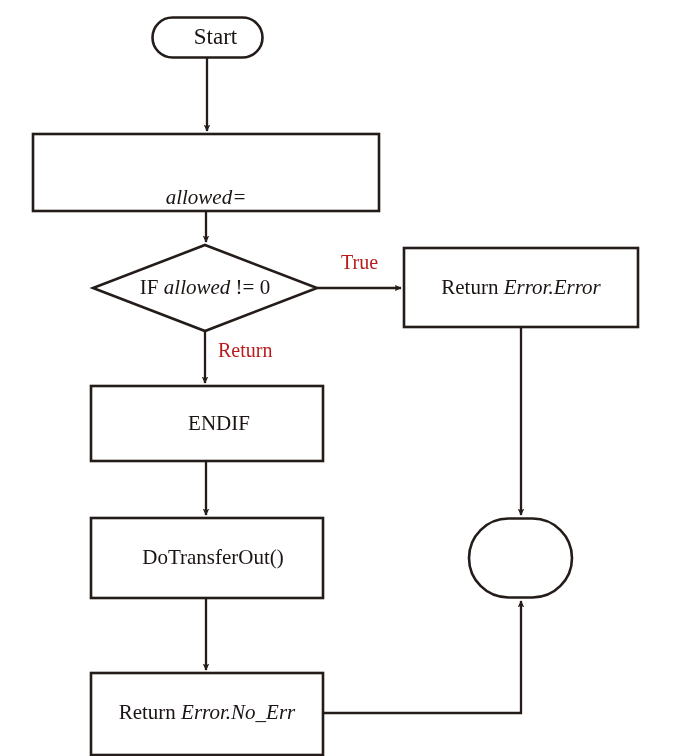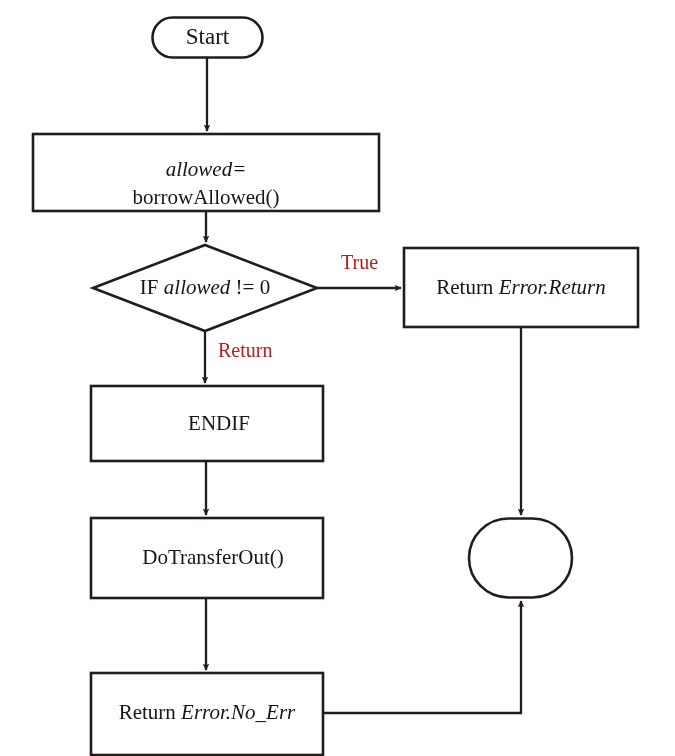--- a/index.html
+++ b/index.html
@@ -92,35 +92,34 @@
 
     <path d="M 521 327 L 521 515" fill="none" stroke="#241c19" stroke-width="2.3" marker-end="url(#arrowhead)"></path>
 
     <path d="M 206 461 L 206 515" fill="none" stroke="#241c19" stroke-width="2.3" marker-end="url(#arrowhead)"></path>
 
     <path d="M 206 598 L 206 670" fill="none" stroke="#241c19" stroke-width="2.3" marker-end="url(#arrowhead)"></path>
 
     <path d="M 323 713 L 521 713 L 521 601" fill="none" stroke="#241c19" stroke-width="2.3" stroke-linejoin="miter" marker-end="url(#arrowhead)"></path>
   </svg>
 
-  <div class="node-label" style="left:152px; top:17px; width:111px; height:41px; font-size:23px;">
+  <div class="node-label" style="left:152px; top:17px; width:111px; height:41px; font-size:23px;padding-left:8px;">
     <span>Start</span>
   </div>
 
   <div class="node-label two-line" style="left:33px; top:134px; width:346px; height:77px;justify-content:flex-end;">
     <span class="ital">allowed=</span>
-    <span>borrowAllowed()</span>
   </div>
 
   <div class="node-label" style="left:93px; top:262px; width:224px; height:52px;">
     <span>IF </span><span class="ital">allowed</span><span> != 0</span>
   </div>
 
   <div class="node-label" style="left:404px; top:248px; width:234px; height:79px;">
-    <span>Return </span><span class="ital">Error.Return</span>
+    <span>Return </span><span class="ital">Error.Error</span>
   </div>
 
   <div class="node-label" style="left:91px; top:386px; width:232px; height:75px;padding-left:12px;">
     <span>ENDIF</span>
   </div>
 
   <div class="node-label" style="left:91px; top:518px; width:244px; height:80px;">
     <span>DoTransferOut()</span>
   </div>
 

